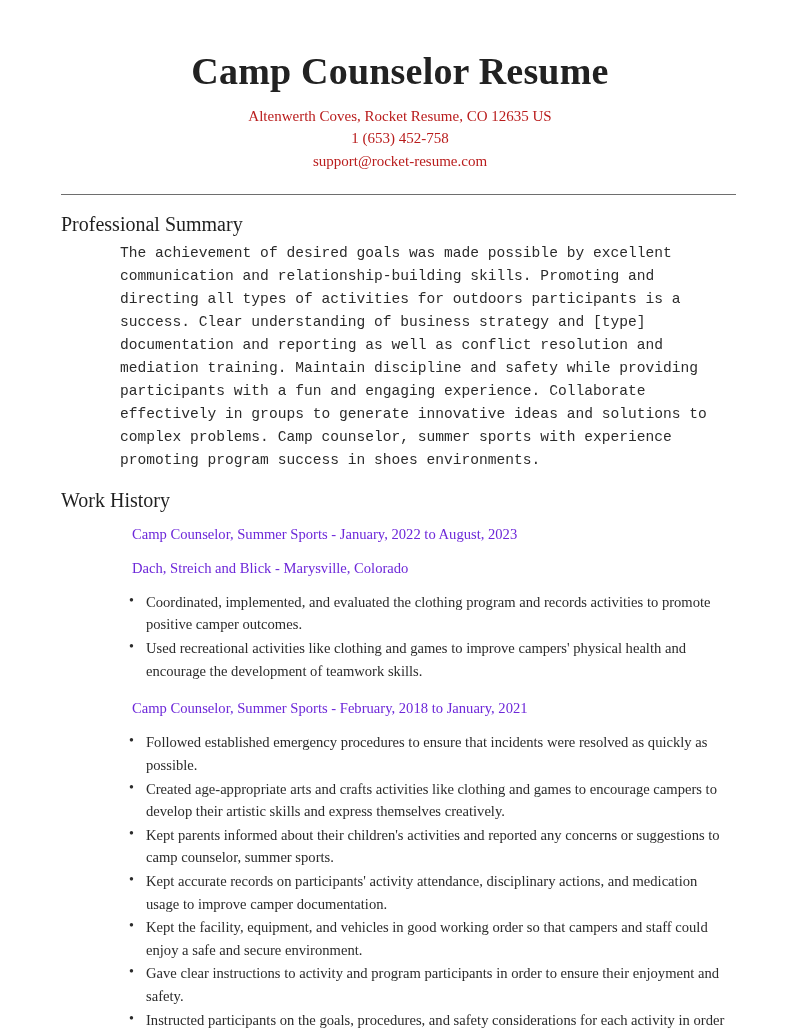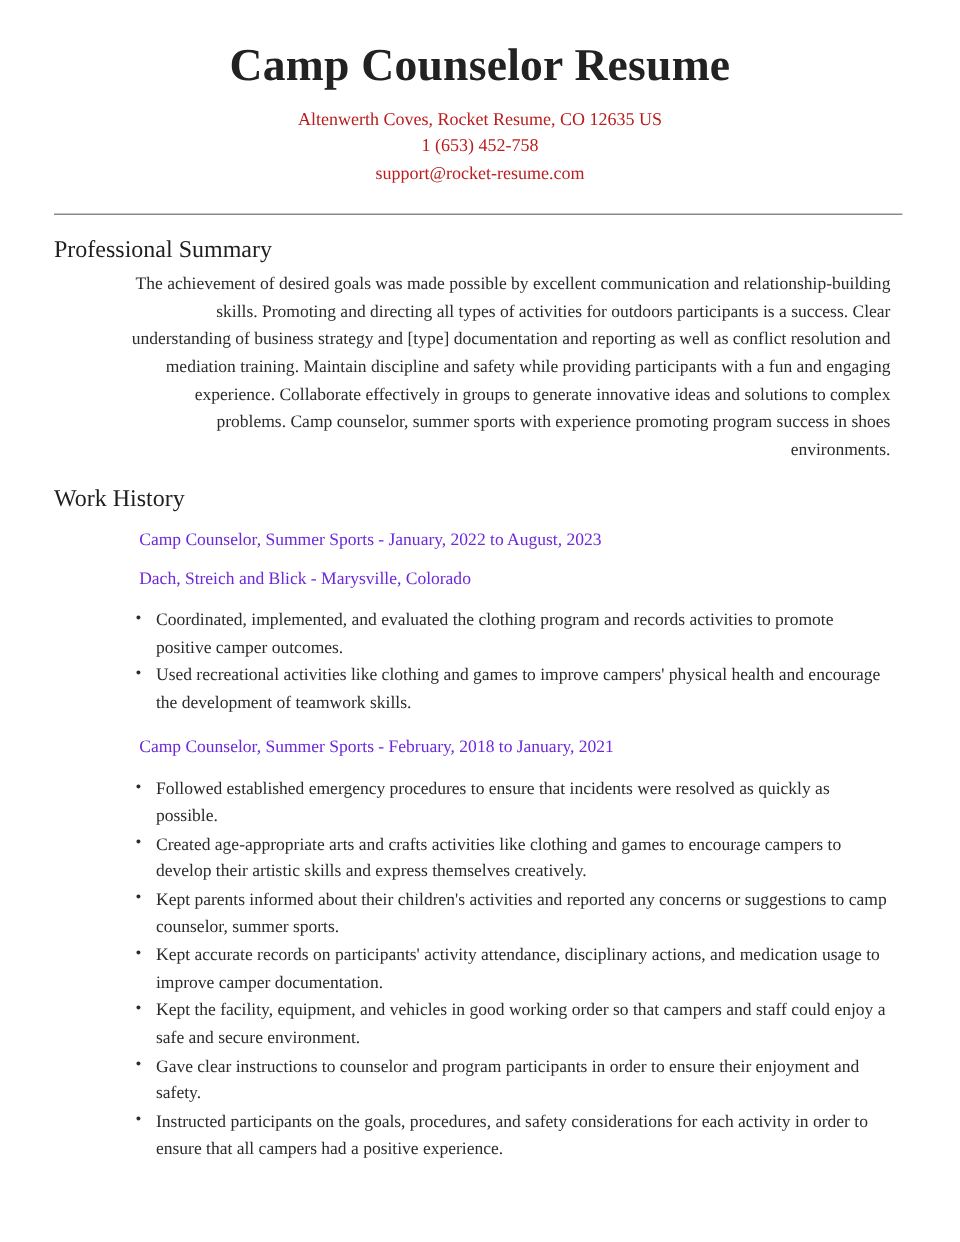--- a/index.html
+++ b/index.html
@@ -12,21 +12,21 @@
     width: 800px;
     height: 1035px;
     font-family: "Liberation Serif", "DejaVu Serif", serif;
     color: #2b2b2b;
     overflow: hidden;
   }
 
   .page {
     width: 800px;
     height: 801px;
-    padding: 0;
+    padding: 16px;
     position: relative;
   }
 
   
   .resume-header {
     text-align: center;
     padding-top: 34px;
   }
   .resume-title {
     font-size: 38px;
@@ -63,23 +63,24 @@
     color: #1f1f1f;
   }
   .section-body {
     padding-left: 59px;
   }
 
   .summary-text {
     font-size: 14.6px;
     line-height: 1.57;
     margin: 0;
-    text-align: right;
+    text-align: left;
     color: #2b2b2b;
     padding-right: 10px;
+    font-family: Liberation Mono, monospace;
   }
 
   
   .job {
     margin-bottom: 2px;
   }
   .job + .job {
     margin-top: 16px;
   }
   .job-title-line,
@@ -147,21 +148,21 @@
             </ul>
           </div>
           <div class="job">
             <p class="job-title-line">Camp Counselor, Summer Sports - February, 2018 to January, 2021</p>
             <ul class="job-bullets">
               <li>Followed established emergency procedures to ensure that incidents were resolved as quickly as possible.</li>
               <li>Created age-appropriate arts and crafts activities like clothing and games to encourage campers to develop their artistic skills and express themselves creatively.</li>
               <li>Kept parents informed about their children's activities and reported any concerns or suggestions to camp counselor, summer sports.</li>
               <li>Kept accurate records on participants' activity attendance, disciplinary actions, and medication usage to improve camper documentation.</li>
               <li>Kept the facility, equipment, and vehicles in good working order so that campers and staff could enjoy a safe and secure environment.</li>
-              <li>Gave clear instructions to counselor and program participants in order to ensure their enjoyment and safety.</li>
+              <li>Gave clear instructions to activity and program participants in order to ensure their enjoyment and safety.</li>
               <li>Instructed participants on the goals, procedures, and safety considerations for each activity in order to ensure that all campers had a positive experience.</li>
             </ul>
           </div>
         </div>
     </div>
   </div>
 
 </div>
 
 </body></html>

